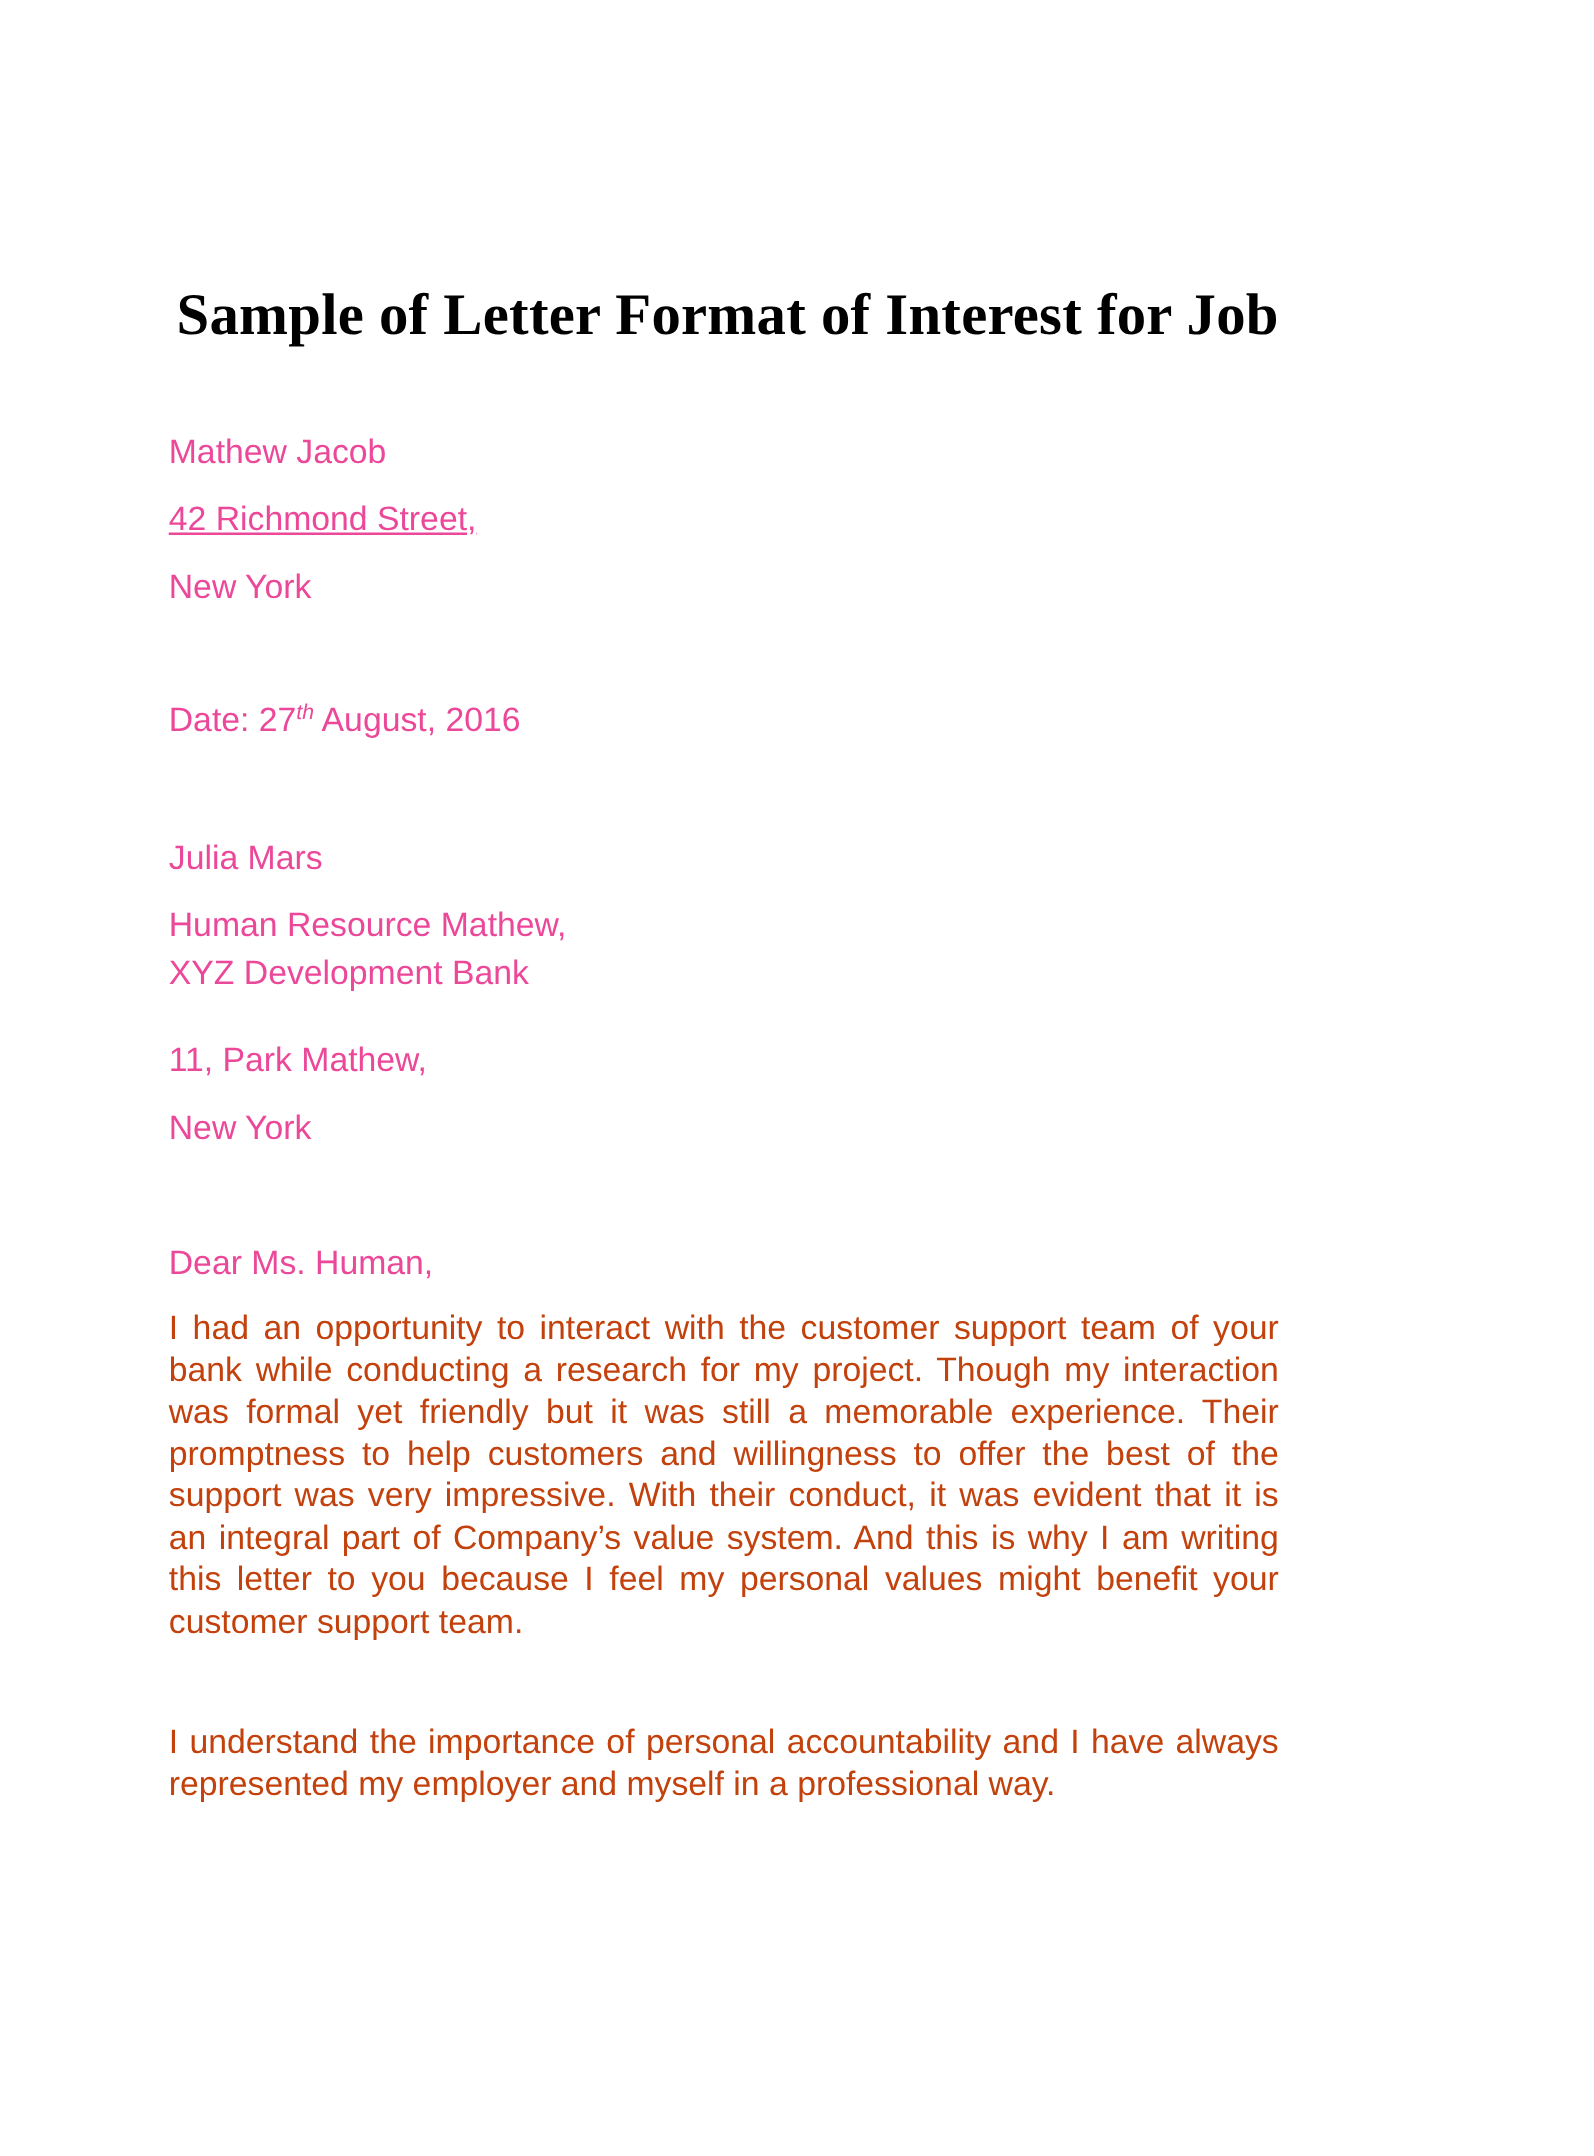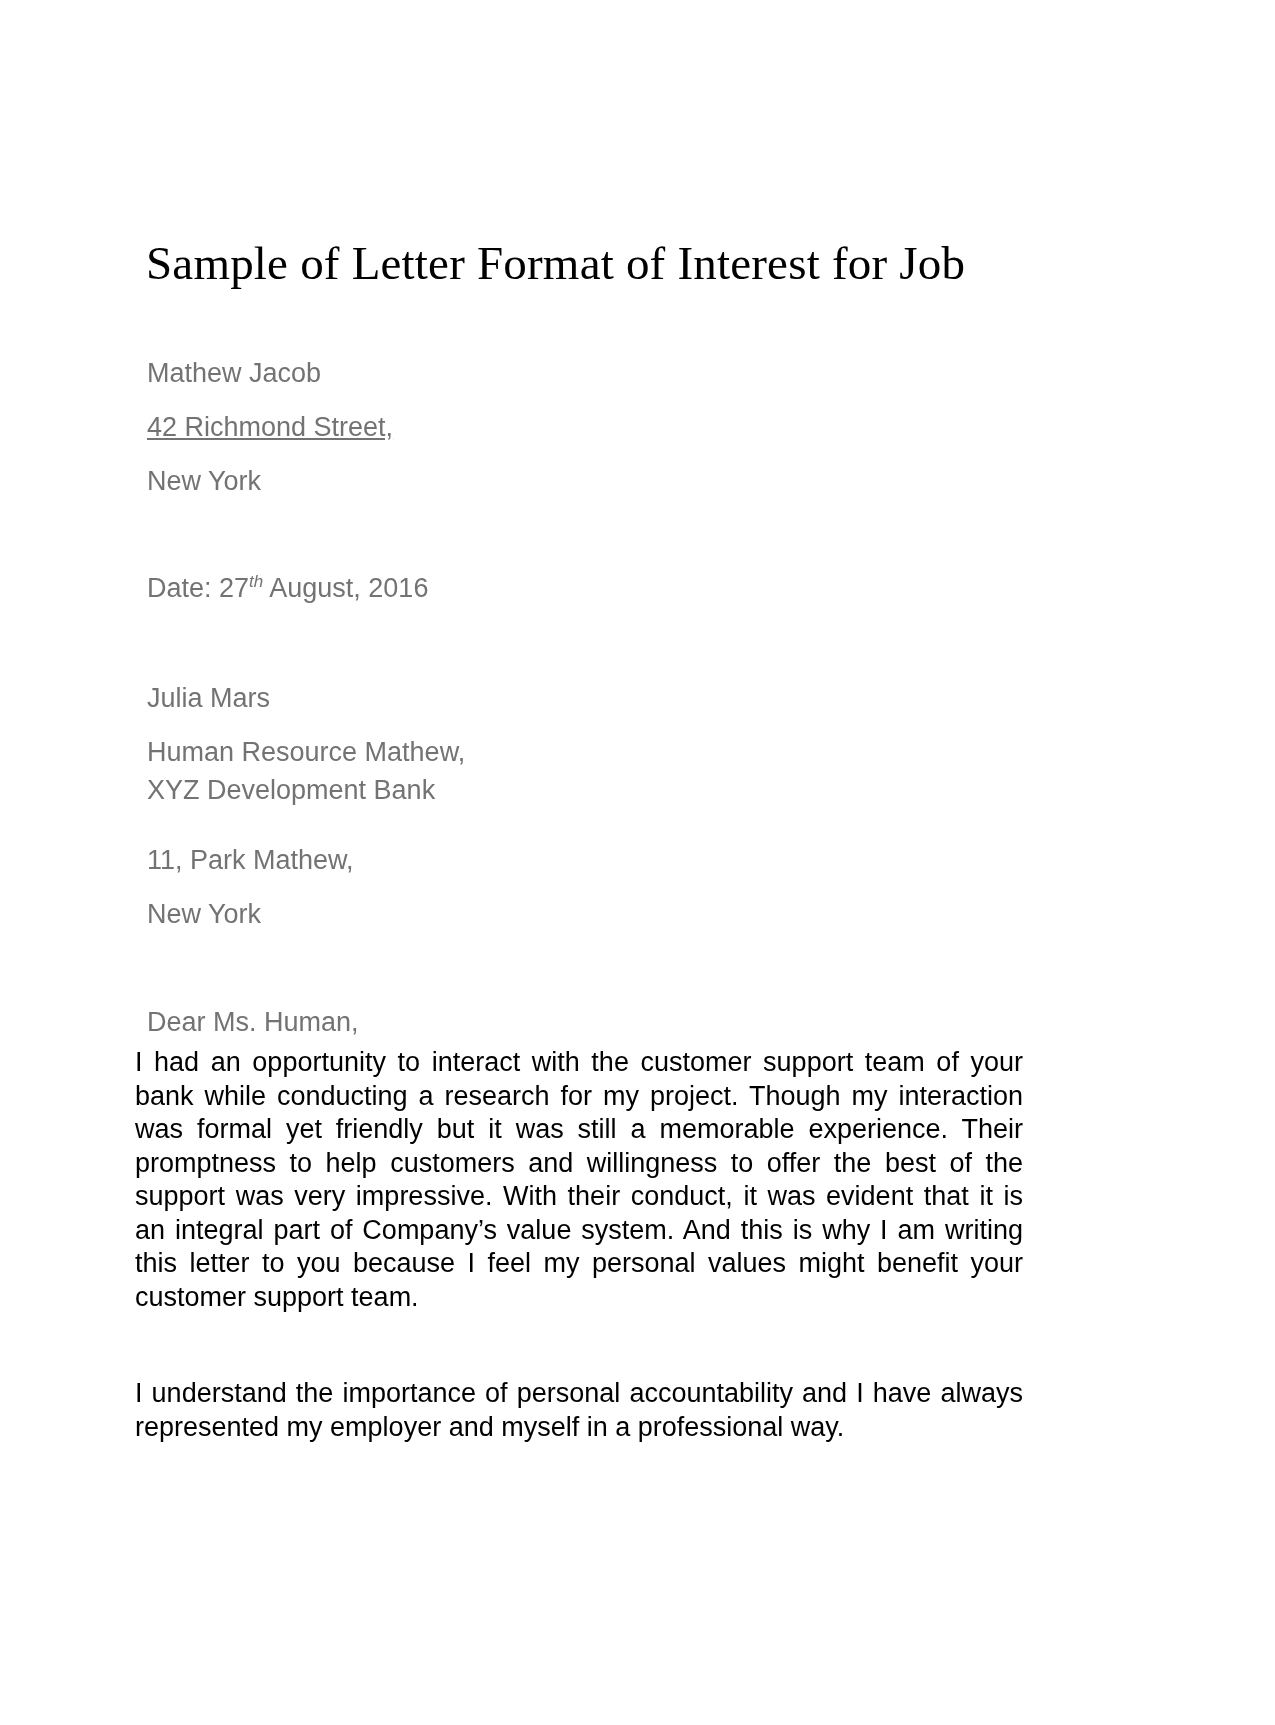--- a/index.html
+++ b/index.html
@@ -32,40 +32,41 @@
     top: 0;
     width: 888px;   
   }
 
   
   .doc-title {
     position: absolute;
     left: 0;
     top: 224px;
     width: 888px;
-    margin: 11px;
+    margin: 0;
     font-family: "Liberation Serif", "DejaVu Serif", serif;
     font-size: 47px;
-    font-weight: 400;
+    font-weight: 700;
     line-height: 56px;
     letter-spacing: 0.2px;
     white-space: nowrap;
     color: #000000;
+    text-align: right;
   }
 
   
   .letter-line {
     position: absolute;
     left: 0;
-    margin: 12px;
+    margin: 0;
     font-size: 27px;
     line-height: 33px;
     font-weight: 400;
     white-space: nowrap;
-    color: #737373;
+    color: #ec4899;
   }
 
   .sender-1 { top: 345px; }
   .sender-2 { top: 399px; text-decoration: underline; }
   .sender-3 { top: 453px; }
 
   .date-line { top: 560px; }
   .date-line .sup {
     font-size: 17px;
     vertical-align: super;
@@ -85,21 +86,21 @@
   .body-para {
     position: absolute;
     left: 0;
     width: 888px;
     margin: 0;
     font-size: 27px;
     line-height: 33.5px;
     font-weight: 400;
     text-align: justify;
     text-justify: inter-word;
-    color: #000000;
+    color: #c2410c;
   }
   .para-1 { top: 1046px; }
   .para-2 { top: 1338px; margin-top: 39px; }
 </style>
 </head>
 <body>
 
 <div class="page">
   <div class="content">
 

